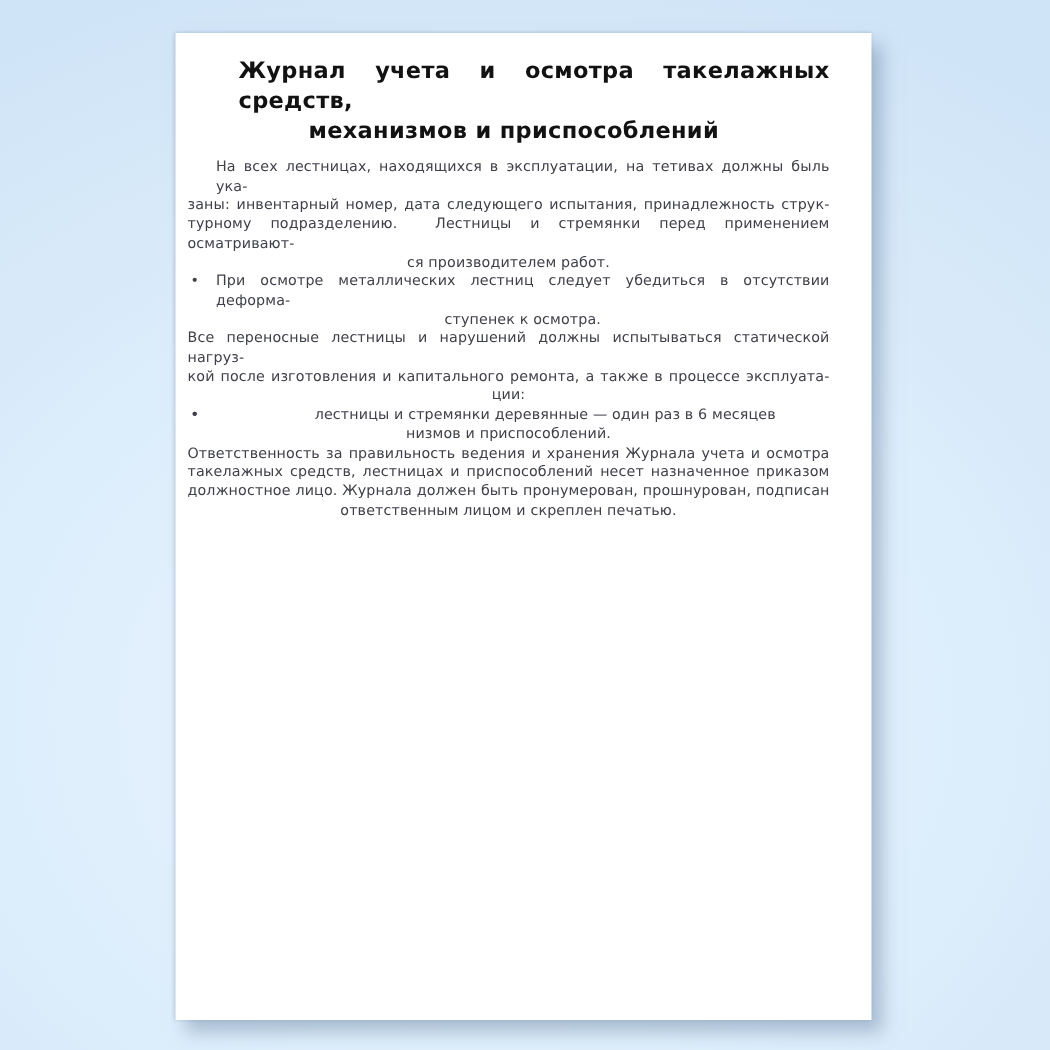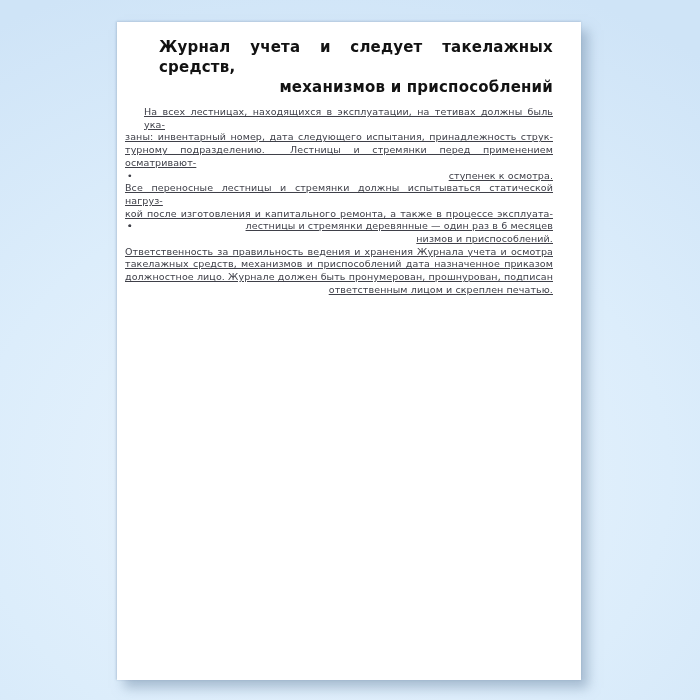--- a/index.html
+++ b/index.html
@@ -28,66 +28,69 @@
     margin:0 0 9px 7px;
     font-size:15px;line-height:20px;font-weight:bold;
     color:var(--title-color,#121212);
     letter-spacing:.2px;
   }
   .doc-body{
     font-size:9.5px;line-height:12.7px;
     color:var(--text-color,#3f4049);
     letter-spacing:.1px;
   }
-  .line{text-align:right;}
+  .line{text-align:center;}
   .line.just{text-align:justify;text-align-last:justify;}
   .doc-title .line.indented{padding-left:27px;}
   .para .line.indented{padding-left:19px;}
-  .para{margin:0;text-decoration:underline;}
+  .para{margin:0;}
   .para.bullet{position:relative;padding-left:19px;}
   .para.bullet2{position:relative;padding-left:49px;}
   .para .marker{
     position:absolute;left:2px;top:0;
     font-size:9.5px;line-height:12.7px;color:var(--text-color,#3f4049);
   }
 </style>
 </head>
 <body style="--bg-center: #eaf4fd; --bg-mid: #dcedfb; --bg-edge: #cfe4f7; --page-color: #ffffff; --title-color: #121212; --text-color: #3f4049;">
 
 <div class="canvas">
   <div class="page">
     <h1 class="doc-title" id="doc-title">
-        <div class="line just indented">Журнал учета и следует такелажных средств,</div>
+        <div class="line just indented">Журнал учета и осмотра такелажных средств,</div>
         <div class="line">механизмов и приспособлений</div>
       </h1>
     <div class="doc-body" id="doc-body">
         <div class="para plain">
           <div class="line just indented">На всех лестницах, находящихся в эксплуатации, на тетивах должны быль ука-</div>
           <div class="line just">заны: инвентарный номер, дата следующего испытания, принадлежность струк-</div>
           <div class="line just">турному подразделению.&nbsp; Лестницы и стремянки перед применением осматривают-</div>
+          <div class="line">ся производителем работ.</div>
         </div>
         <div class="para bullet">
           <span class="marker">•</span>
+          <div class="line just">При осмотре металлических лестниц следует убедиться в отсутствии деформа-</div>
           <div class="line">ступенек к осмотра.</div>
         </div>
         <div class="para plain">
-          <div class="line just">Все переносные лестницы и стремянки должны испытываться статической нагруз-</div>
+          <div class="line just">Все переносные лестницы и нарушений должны испытываться статической нагруз-</div>
           <div class="line just">кой после изготовления и капитального ремонта, а также в процессе эксплуата-</div>
+          <div class="line">ции:</div>
         </div>
         <div class="para bullet2">
           <span class="marker">•</span>
         </div>
         <div class="para bullet2">
           <span class="marker">•</span>
           <div class="line">лестницы и стремянки деревянные — один раз в 6 месяцев</div>
         </div>
         <div class="para plain">
           <div class="line">низмов и приспособлений.</div>
         </div>
         <div class="para plain">
           <div class="line just">Ответственность за правильность ведения и хранения Журнала учета и осмотра</div>
-          <div class="line just">такелажных средств, механизмов и приспособлений дата назначенное приказом</div>
-          <div class="line just">должностное лицо. Журнале должен быть пронумерован, прошнурован, подписан</div>
+          <div class="line just">такелажных средств, лестницах и приспособлений несет назначенное приказом</div>
+          <div class="line just">должностное лицо. Журнала должен быть пронумерован, прошнурован, подписан</div>
           <div class="line">ответственным лицом и скреплен печатью.</div>
         </div>
       </div>
   </div>
 </div>
 
 </body></html>

